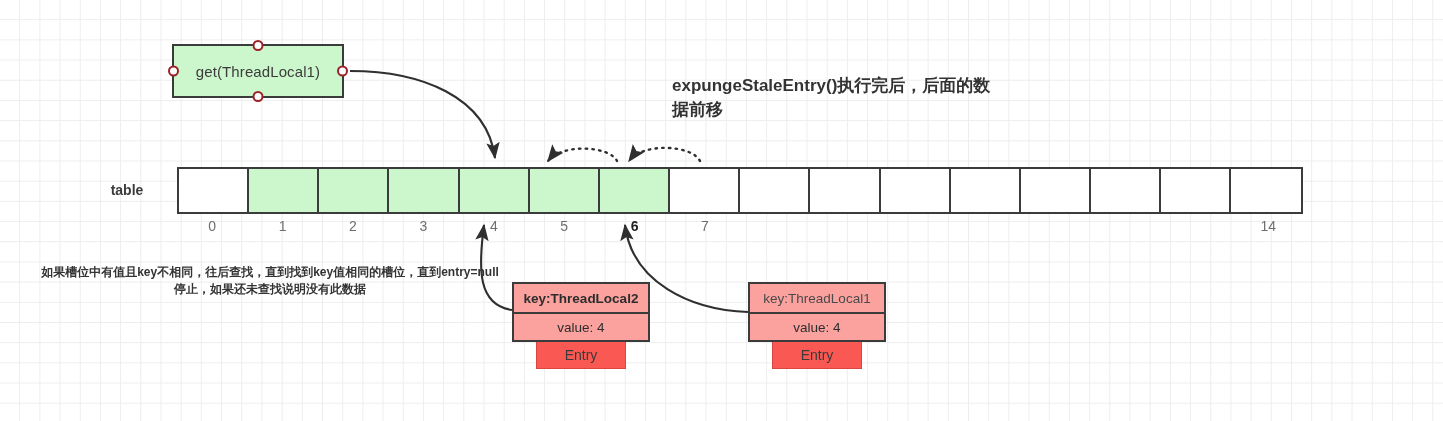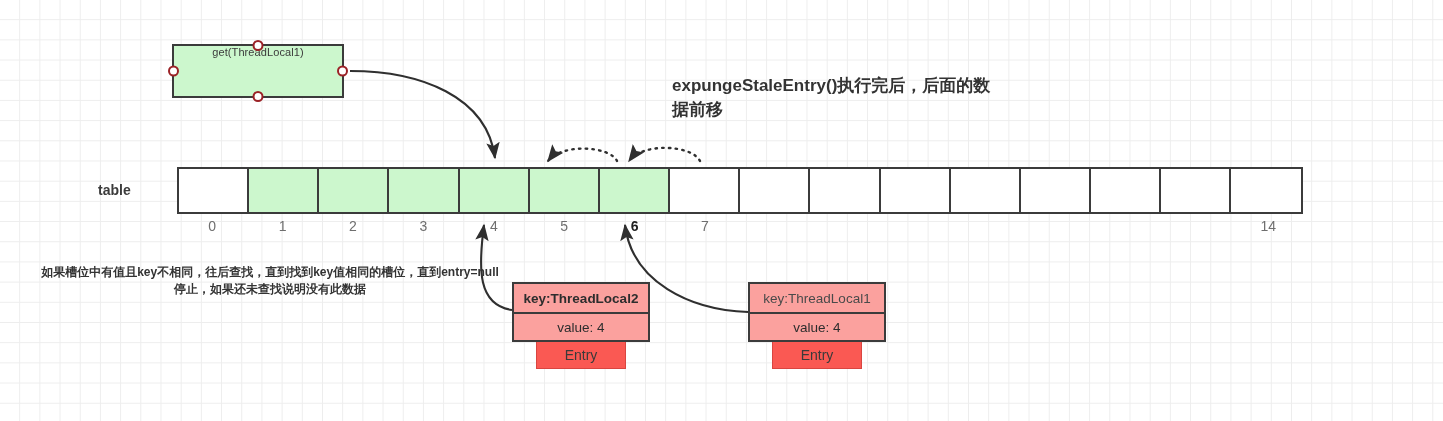--- a/index.html
+++ b/index.html
@@ -34,23 +34,23 @@
   .call-box {
     position: absolute;
     left: 172px;
     top: 44px;
     width: 172px;
     height: 54px;
     background: #ccf7cd;
     border: 2px solid #3b3b3b;
     box-sizing: border-box;
     display: flex;
-    align-items: flex-start;
+    align-items: center;
     justify-content: center;
-    font-size: 11px;
+    font-size: 15px;
     color: #3b3b3b;
     letter-spacing: .1px;
   }
   .conn {
     position: absolute;
     width: 11px;
     height: 11px;
     border: 2px solid #9b2226;
     border-radius: 50%;
     background: #ffffff;
@@ -83,21 +83,21 @@
     color: #333333;
     line-height: 1.42;
   }
 
   
   .table-label {
     position: absolute;
     left: 98px;
     top: 182px;
     width: 58px;
-    text-align: left;
+    text-align: center;
     font-size: 14px;
     font-weight: bold;
     color: #3b3b3b;
   }
   .table-row {
     position: absolute;
     left: 177px;
     top: 167px;
     height: 47px;
     display: flex;

